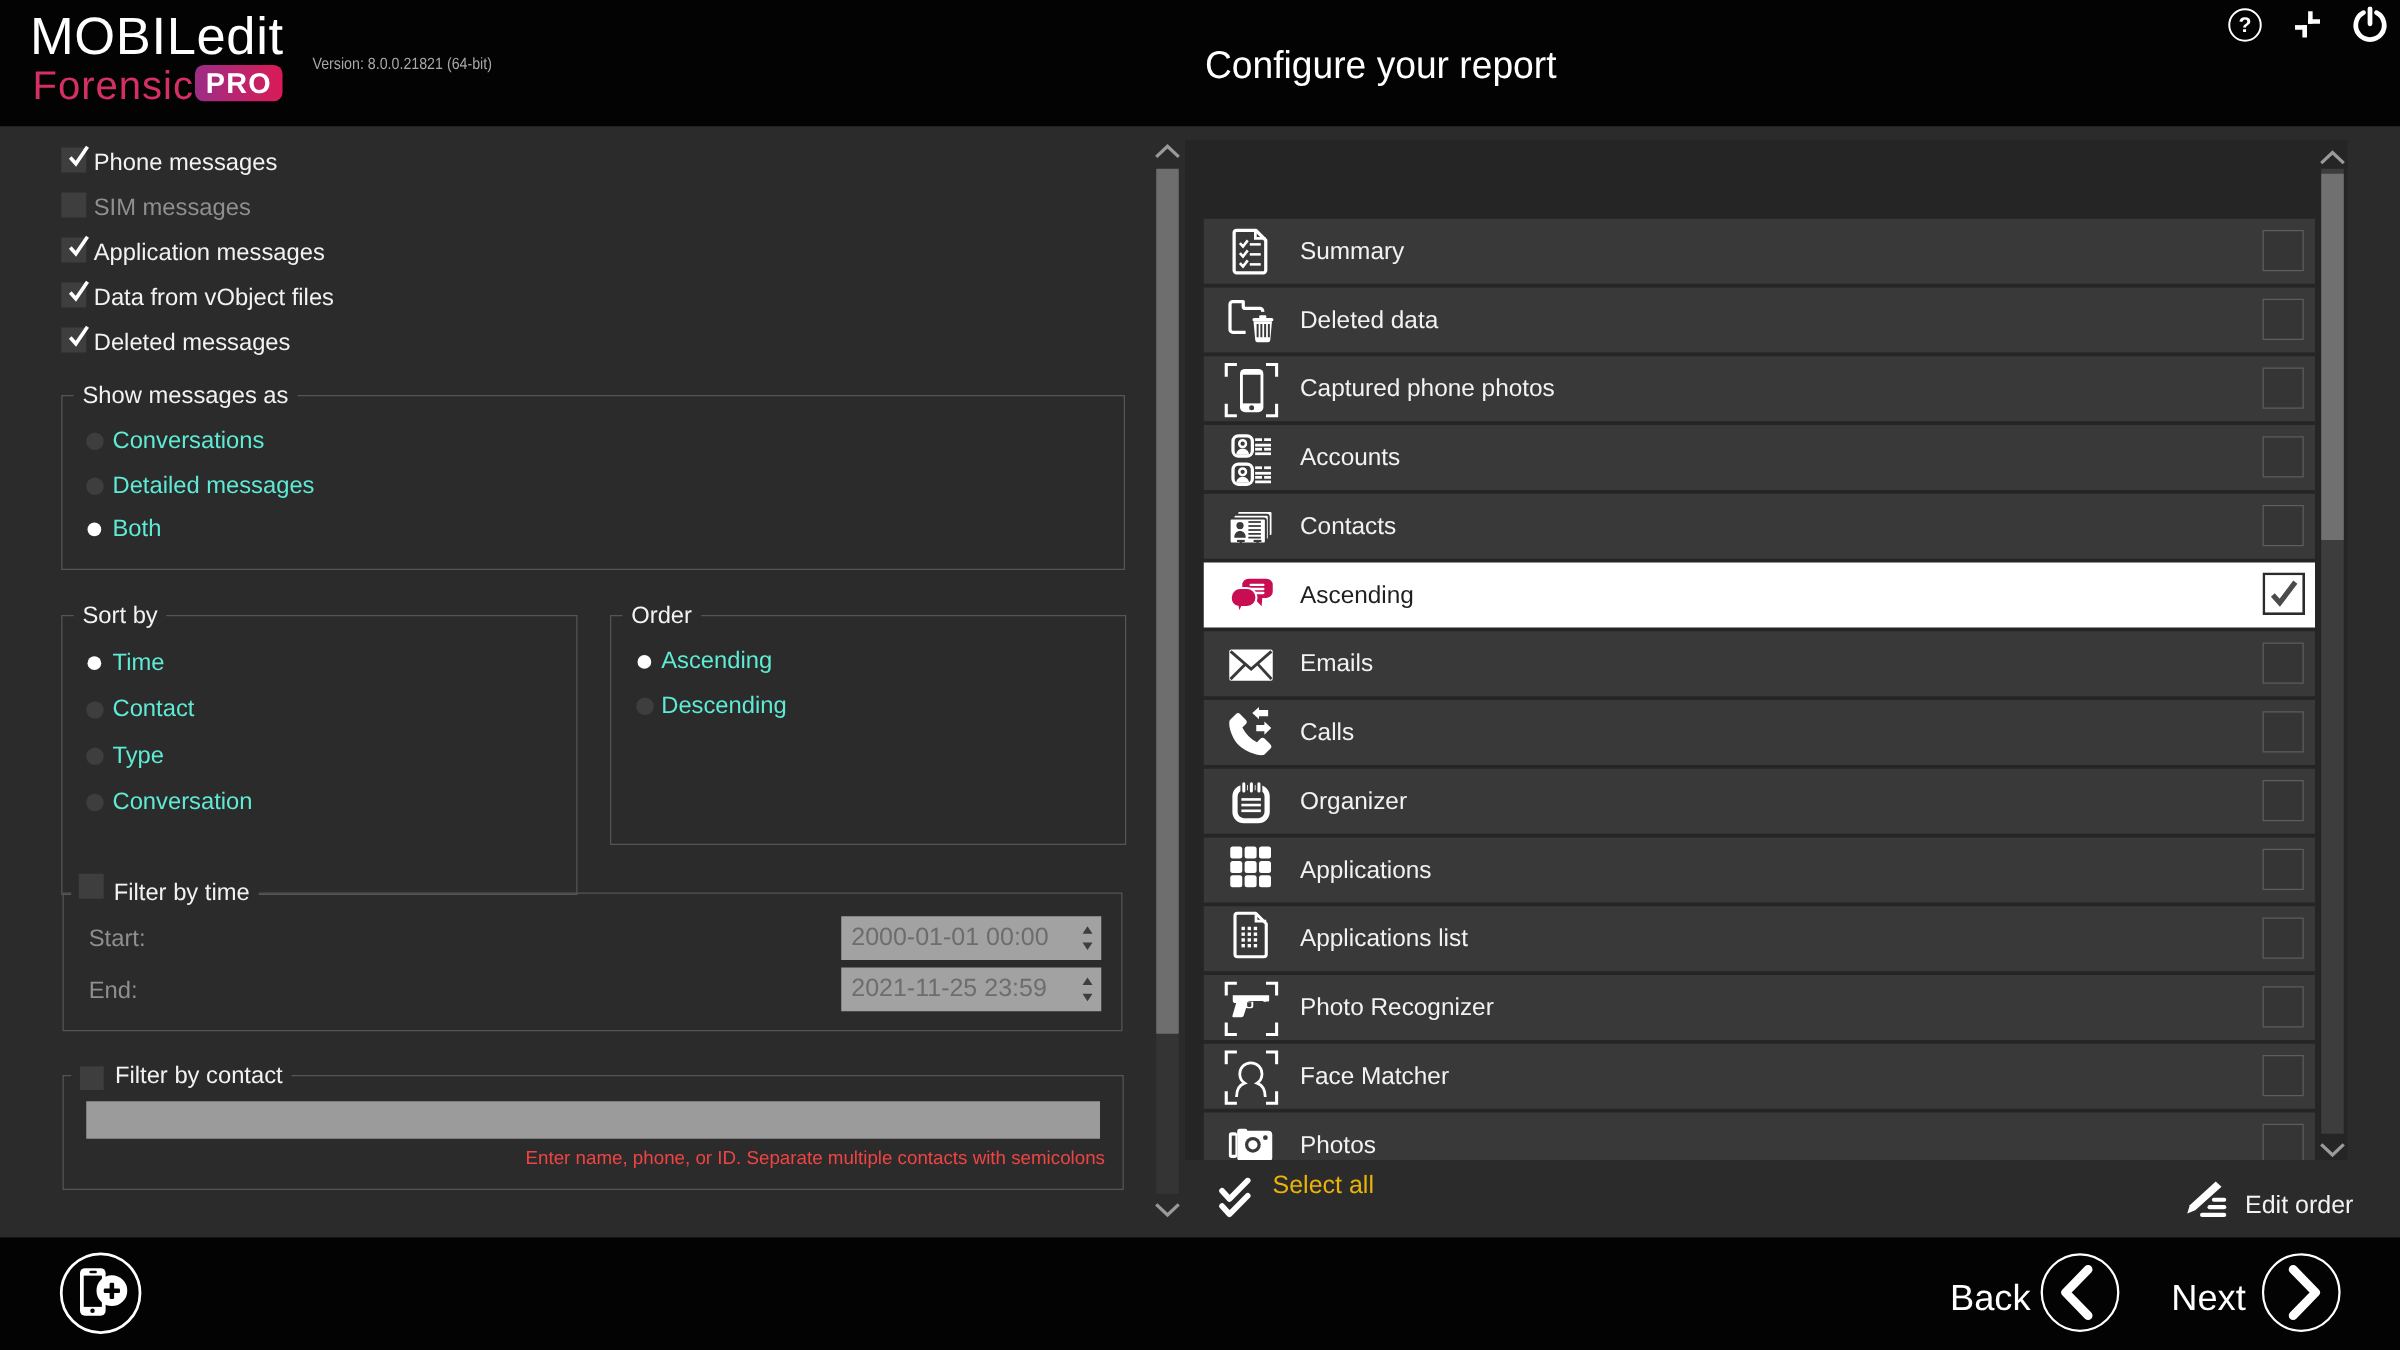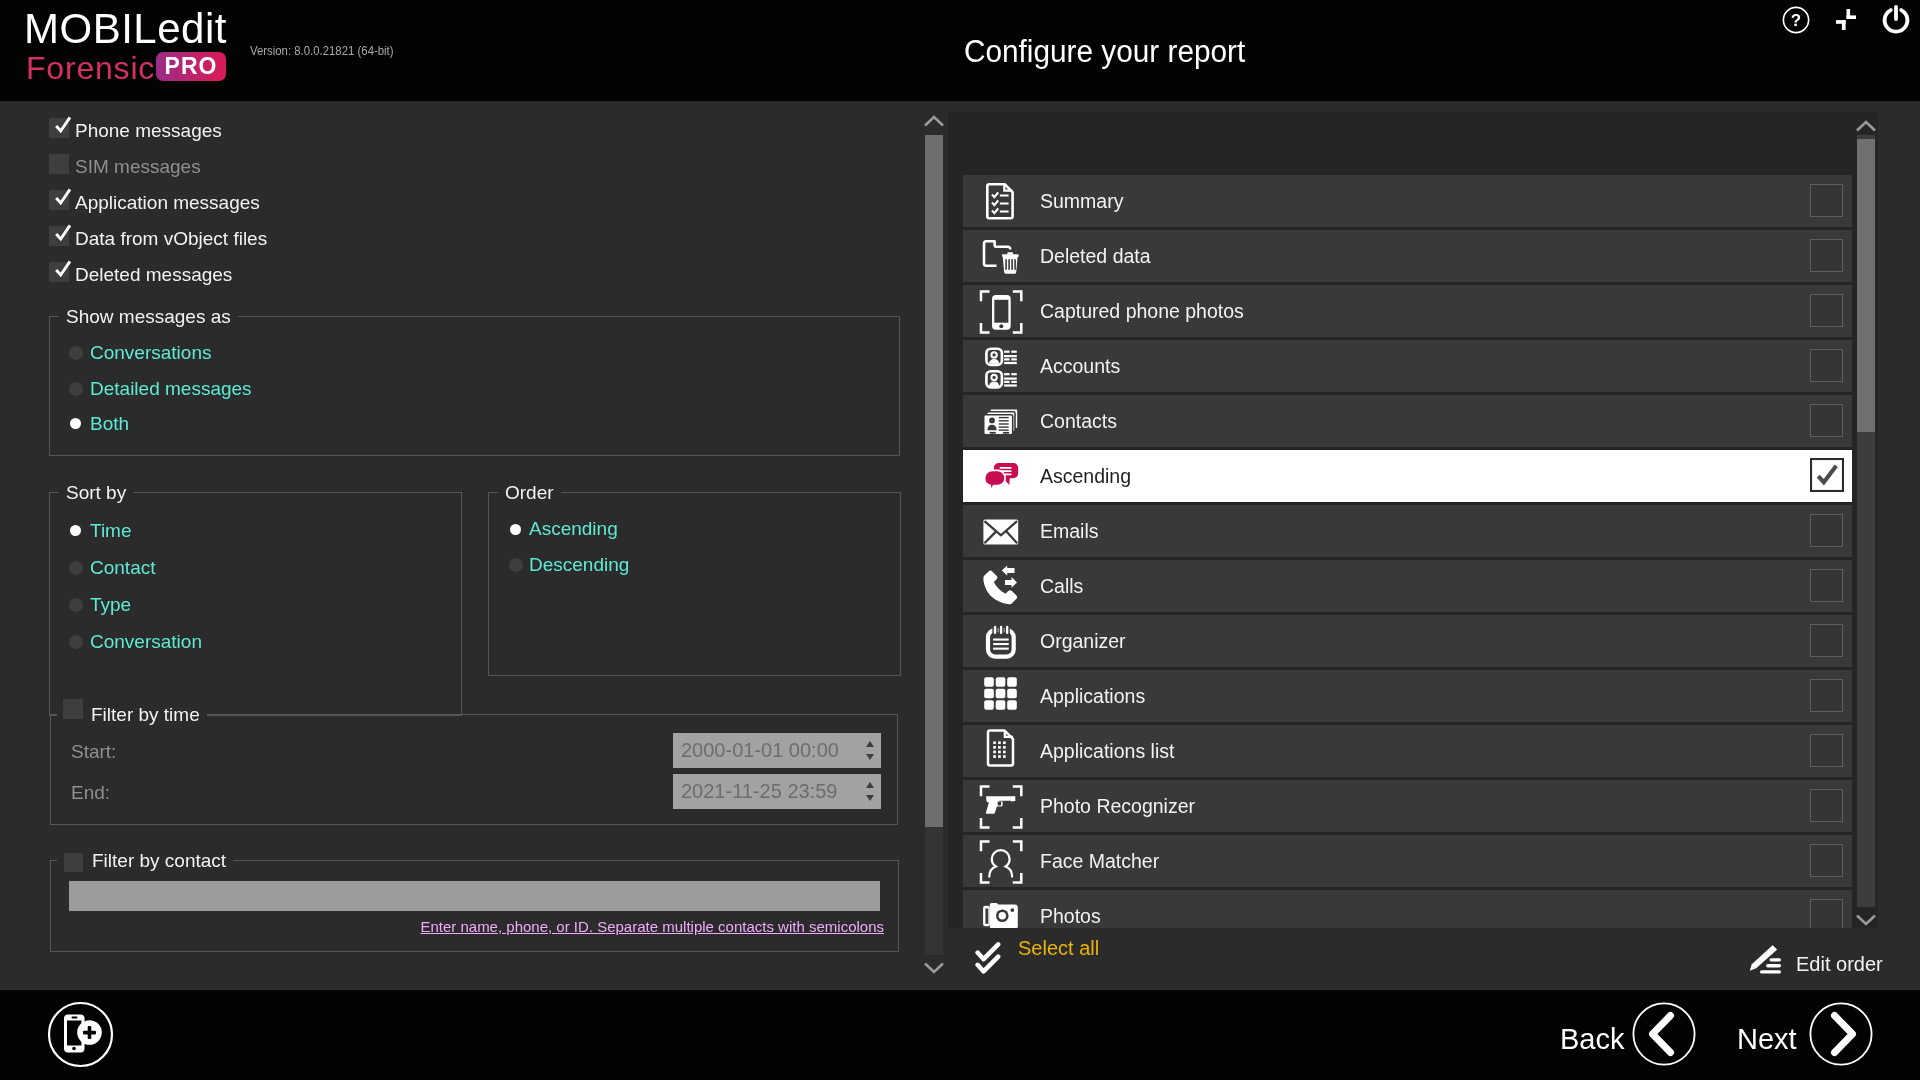--- a/index.html
+++ b/index.html
@@ -25,21 +25,21 @@
 .roff { position:absolute; width:14px; height:14px; border-radius:50%; background:#3e3e3e; }
 .rl { position:absolute; font-size:19px; color:#5eead4; line-height:26px; white-space:nowrap; }
 .dimlbl { position:absolute; font-size:19px; color:#8f8f8f; line-height:26px; }
 .dinput { position:absolute; left:622px; width:208px; height:35px; background:#a2a2a2;
   color:#6d6d6d; font-size:20px; line-height:35px; padding-left:8px; }
 .spin { position:absolute; right:7px; width:0; height:0; border-left:4.5px solid transparent;
   border-right:4.5px solid transparent; }
 .spin.up { top:8px; border-bottom:6px solid #3e3e3e; }
 .spin.dn { bottom:8px; border-top:6px solid #3e3e3e; }
 #contactinput { position:absolute; left:69px; top:881px; width:811px; height:30px; background:#9b9b9b; }
-#hint { position:absolute; right:1036px; top:918px; font-size:15px; color:#f0abfc;text-decoration:underline; }
+#hint { position:absolute; right:1036px; top:918px; font-size:15px; color:#ef4444; }
 #midsb-track { position:absolute; left:925px; top:135px; width:18px; height:820px; background:#343434; }
 #midsb-thumb { position:absolute; left:925px; top:135px; width:18px; height:692px; background:#6e6e6e; }
 #rlist { position:absolute; left:948px; top:112px; width:930px; height:816px; background:#252525; overflow:hidden; }
 .rrow { position:absolute; left:15px; width:889px; height:52px; background:#393939; }
 .rrow.sel { background:#fff; }
 .ic { position:absolute; left:12px; top:2px; width:48px; height:48px; }
 .rlbl { position:absolute; left:77px; top:13px; font-size:19.5px; color:#f2f2f2; line-height:26px; }
 .rrow.sel .rlbl { color:#1f1f1f; }
 .rcbe { position:absolute; right:9px; top:9px; width:33px; height:33px; border:1px solid #5e5e5e; background:#353535; }
 .rcb { position:absolute; top:8px; width:34px; height:34px; }

